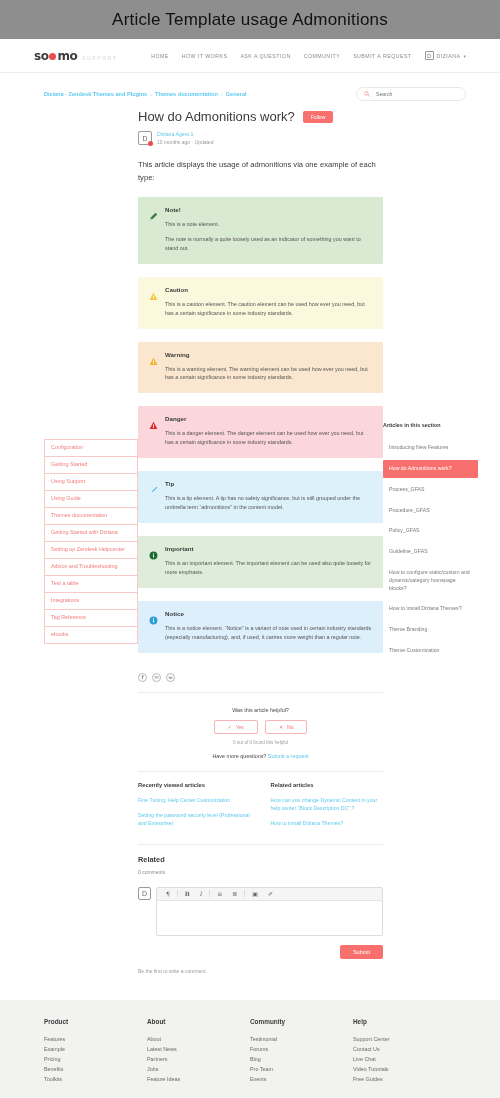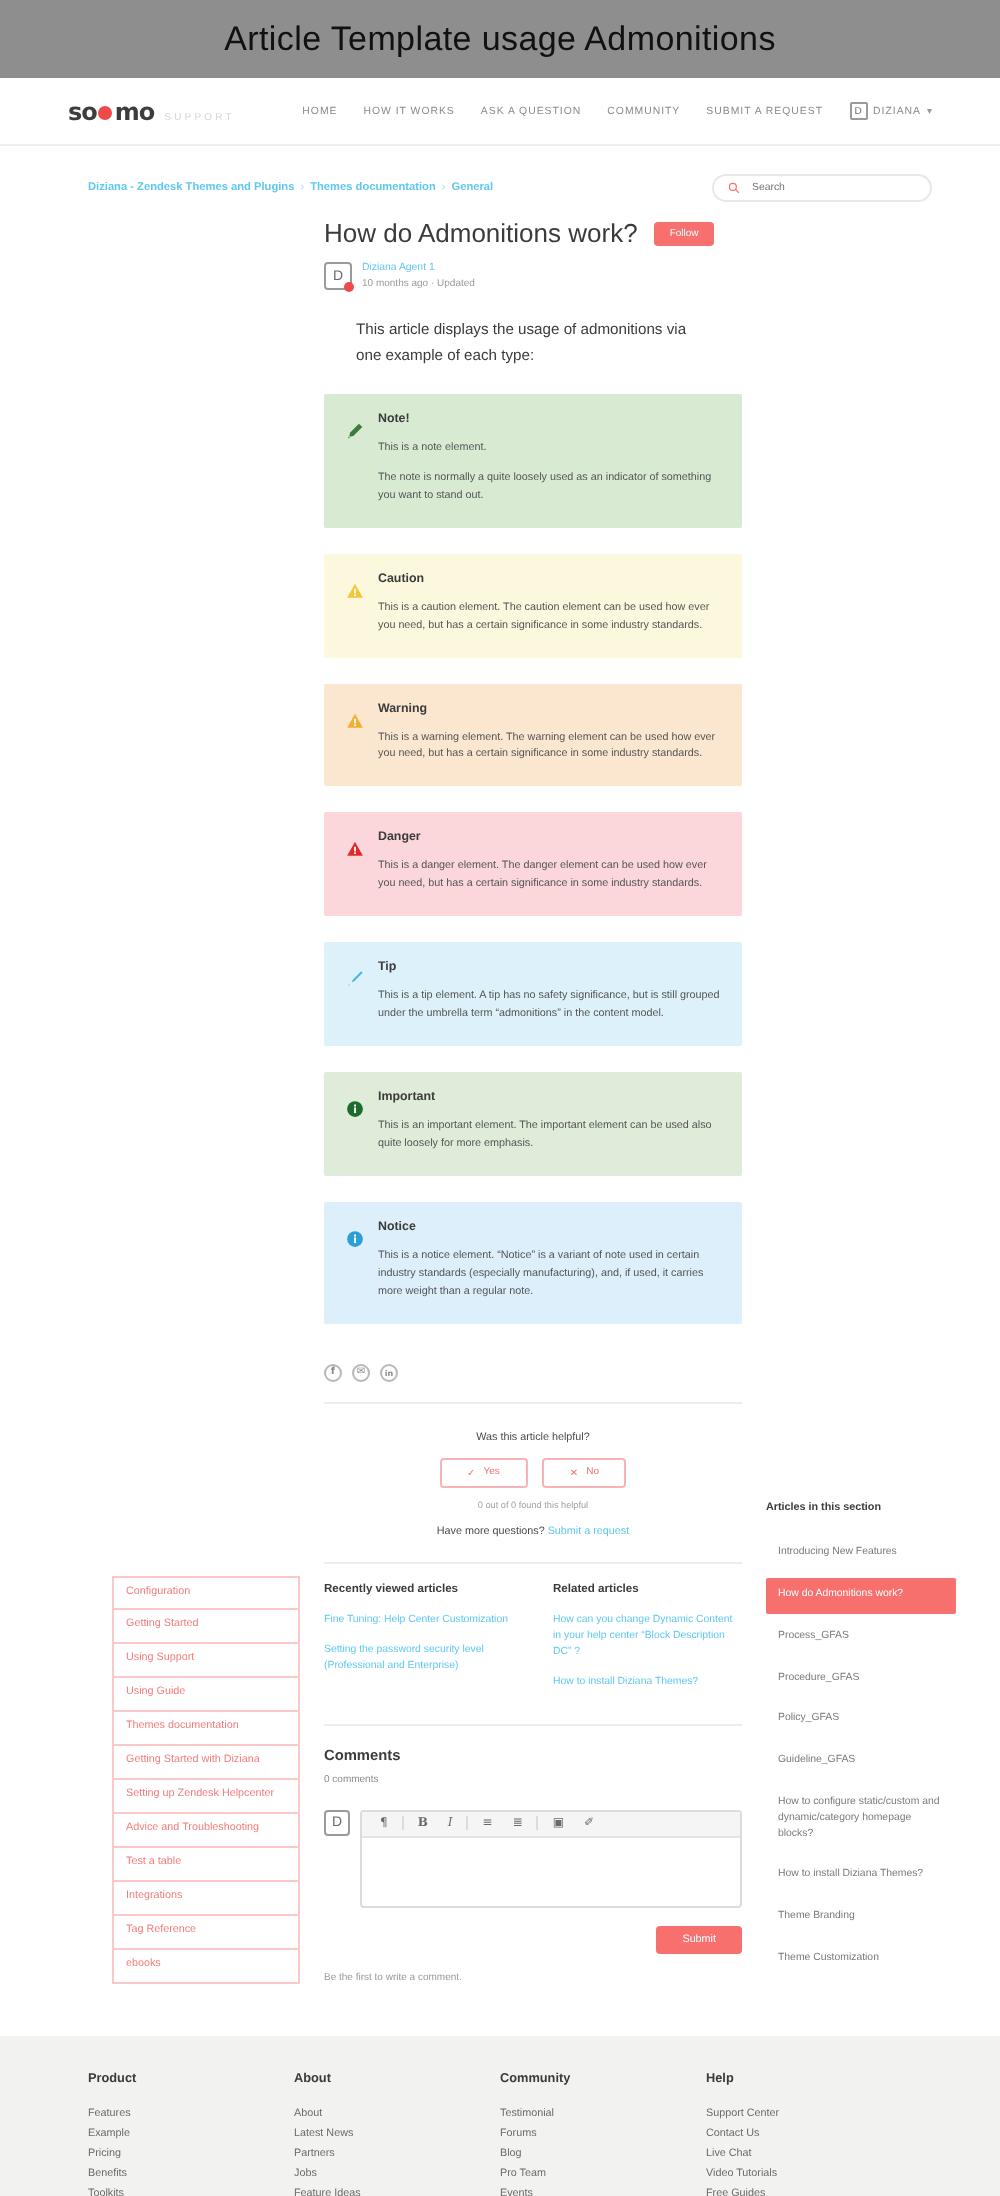--- a/index.html
+++ b/index.html
@@ -65,21 +65,21 @@
     width:110px; height:14px; border:1px solid #e8e8e8; border-radius:8px;
     display:flex; align-items:center; gap:4px; padding:0 7px; background:#fff;
   }
   .search-ico { width:6px; height:6px; flex:none; }
   .search-input {
     border:0; outline:0; font-size:5.2px; color:#9a9a9a;
     font-family:"Liberation Sans", sans-serif; width:100%; background:transparent;
   }
 
   
-  .page { display:flex; padding:0 22px 0 56px; gap:12px; align-items:flex-end; }
+  .page { display:flex; padding:0 22px 0 44px; align-items:center; }
 
   
   .left-nav { width:94px; flex:none; }
   .left-nav-item {
     border:1px solid #fbc8c8; border-bottom:0;
     padding:5px 6px; font-size:5.4px; color:#f27c7c;
     background:#fff; line-height:1.1;
   }
   .left-nav-item:last-child { border-bottom:1px solid #fbc8c8; }
 
@@ -97,21 +97,21 @@
     width:14px; height:14px; border:1px solid #9a9a9a; border-radius:2px;
     position:relative; display:flex; align-items:center; justify-content:center;
     font-size:7px; color:#6a6a6a; flex:none;
   }
   .author-av::after {
     content:""; position:absolute; right:-2px; bottom:-2px;
     width:5px; height:5px; border-radius:50%; background:#ef4a4a;
   }
   .author-name { font-size:5.2px; color:#5ec8f0; }
   .author-meta { font-size:5px; color:#9a9a9a; margin-top:2px; }
-  .intro-p { font-size:7.6px; color:#3b3b3b; line-height:1.65; margin:14px 16px 0; }
+  .intro-p { font-size:7.6px; color:#3b3b3b; line-height:1.65; margin:14px 0 0; }
 
   
   .adm {
     margin-top:13px; padding:9px 11px 11px 11px; border-radius:1px;
     display:flex; gap:7px;
   }
   .adm-ico { width:9px; flex:none; padding-top:1px; }
   .adm-body { flex:1; min-width:0; }
   .adm-title { font-size:6.2px; font-weight:700; color:#3b3b3b; margin:0 0 7px; }
   .adm-p { font-size:5.4px; color:#555; line-height:1.65; margin:0 0 6px; }
@@ -418,21 +418,21 @@
       </div>
       <div class="rel-col">
         <p class="rel-h">Related articles</p>
         <a href="#">How can you change Dynamic Content in your help center “Block Description DC” ?</a>
         <a href="#">How to install Diziana Themes?</a>
       </div>
     </div>
 
     <div class="rule"></div>
 
-    <h2 class="comments-h">Comments</h2>
+    <h2 class="comments-h">Related</h2>
     <div class="comments-count">0 comments</div>
 
     <div class="editor-row">
       <span class="editor-av">D</span>
       <div class="editor">
         <div class="editor-toolbar">
           <span class="tb-btn">¶</span>
           <span class="tb-sep"></span>
           <span class="tb-btn" style="font-family:'DejaVu Serif',serif;font-weight:700;">B</span>
           <span class="tb-btn" style="font-family:'DejaVu Serif',serif;font-style:italic;">I</span>

